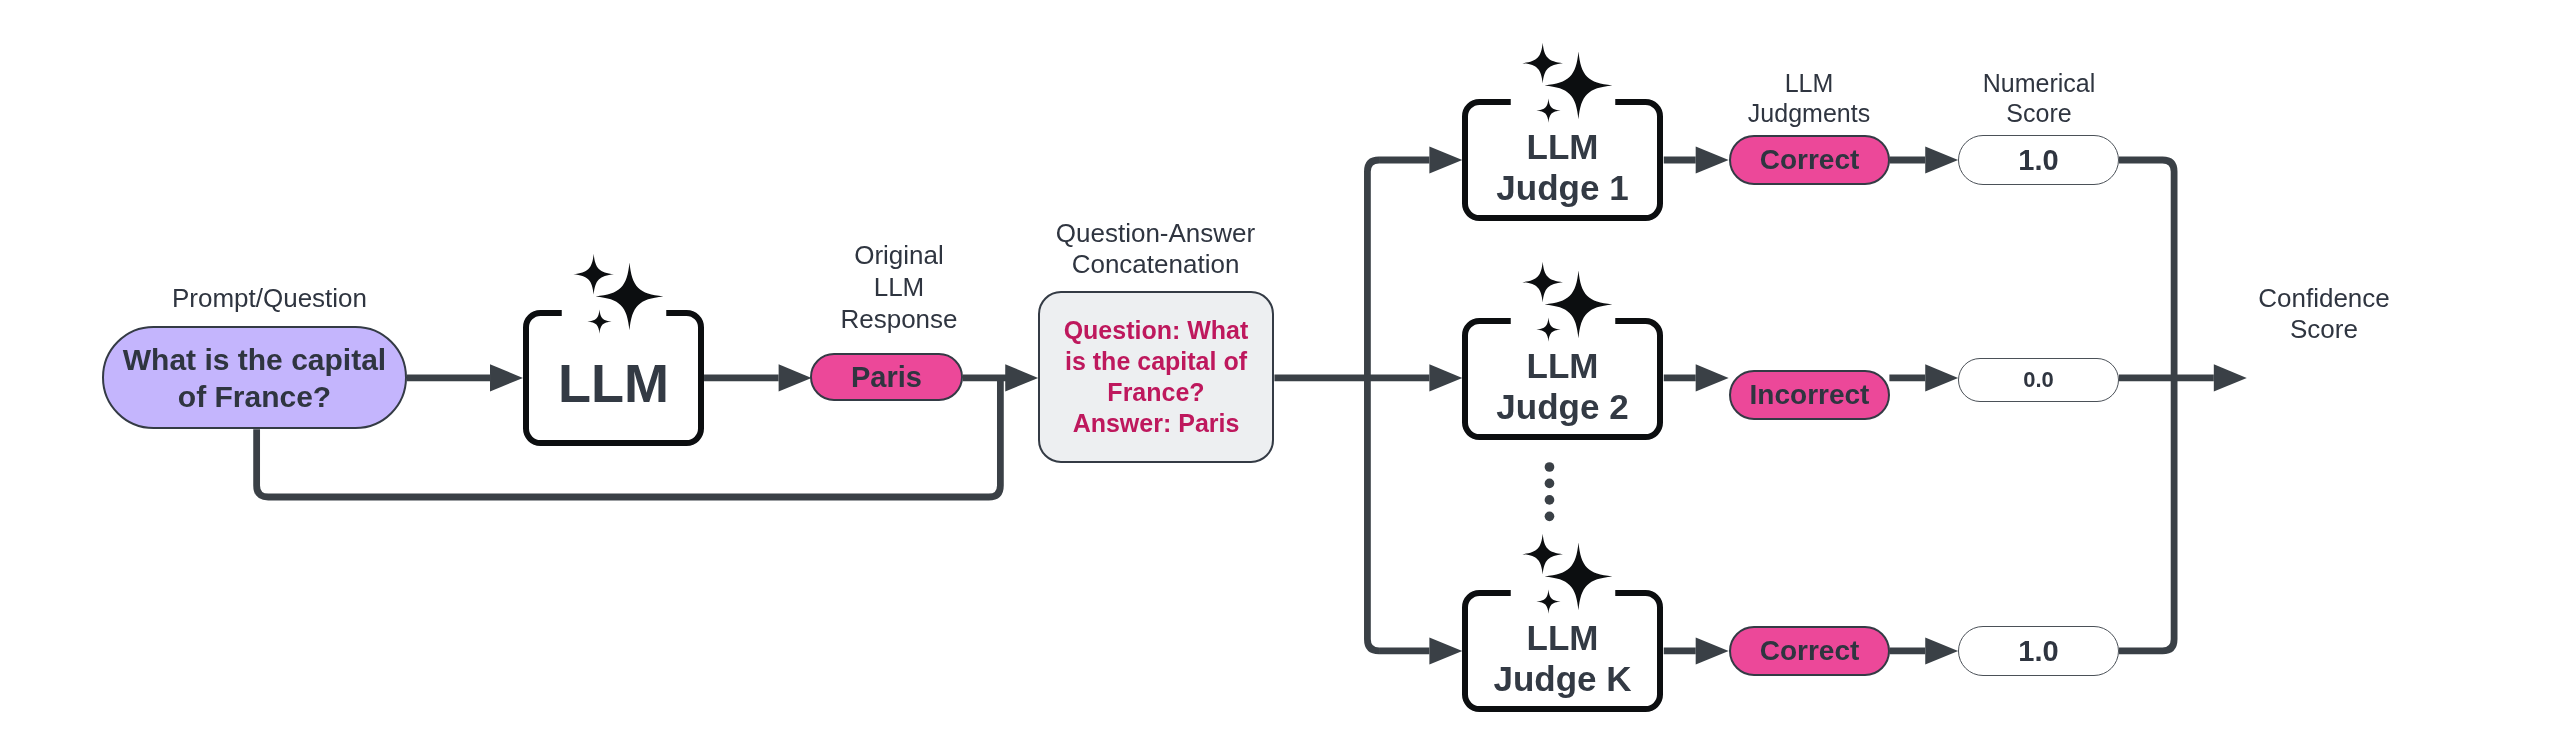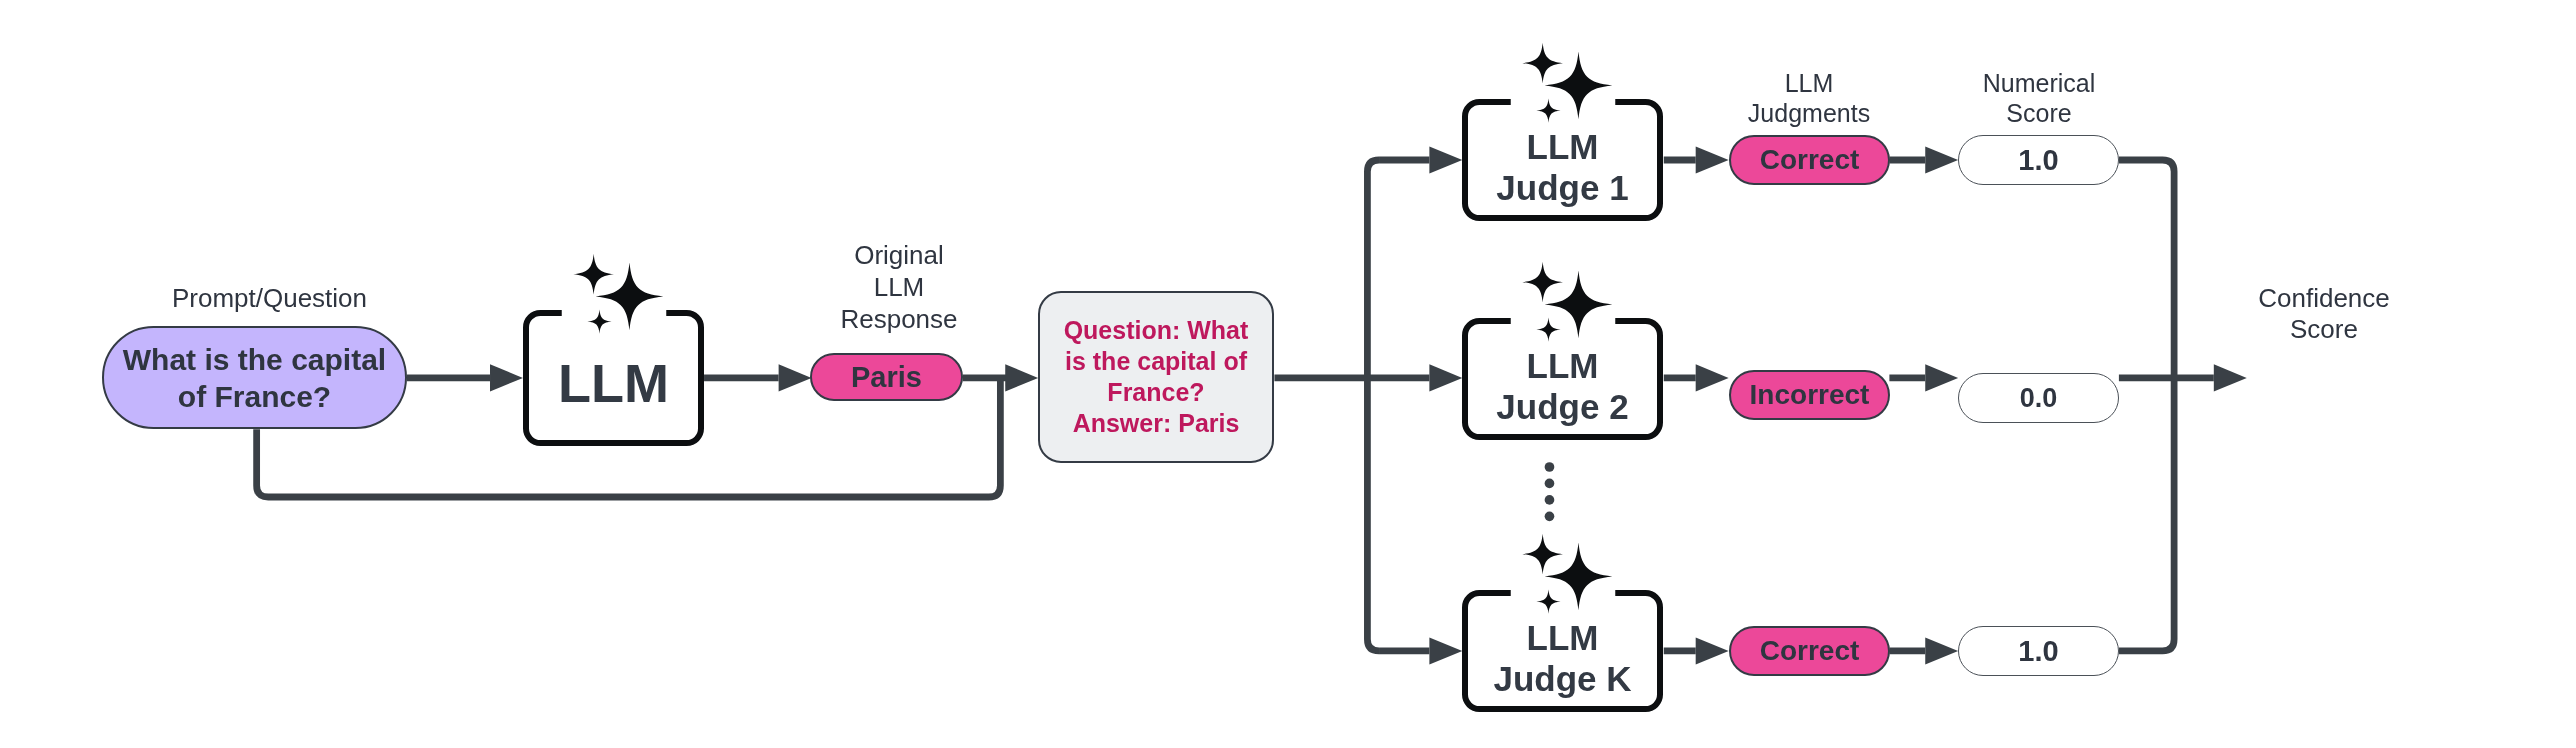--- a/index.html
+++ b/index.html
@@ -99,20 +99,22 @@
       <path transform="translate(-21,-37) scale(21)" d="M0,-1 C0.07,-0.28 0.28,-0.07 1,0 C0.28,0.07 0.07,0.28 0,1 C-0.07,0.28 -0.28,0.07 -1,0 C-0.28,-0.07 -0.07,-0.28 0,-1 Z"></path>
       <path transform="translate(-15,12) scale(12.5)" d="M0,-1 C0.07,-0.28 0.28,-0.07 1,0 C0.28,0.07 0.07,0.28 0,1 C-0.07,0.28 -0.28,0.07 -1,0 C-0.28,-0.07 -0.07,-0.28 0,-1 Z"></path>
     </g>
   </svg>
 
   <div class="label" style="left:802px;top:239px;width:194px;line-height:32px;">Original
 LLM
 Response</div>
   <div class="pill" style="left:810px;top:353px;width:153px;height:48px;font-size:29px;">Paris</div>
 
+  <div class="label" style="left:1010px;top:218px;width:291px;">Question-Answer
+Concatenation</div>
   <div class="concat-box" style="left:1038px;top:291px;width:236px;height:172px;">Question: What
 is the capital of
 France?
 Answer: Paris</div>
 
   <div class="label" style="left:1712px;top:68px;width:194px;font-size:25px;line-height:30px;">LLM
 Judgments</div>
   <div class="label" style="left:1942px;top:68px;width:194px;font-size:25px;line-height:30px;">Numerical
 Score</div>
 
@@ -133,21 +135,21 @@
 Judge 2</div>
   <svg class="sparkles" style="left:1495px;top:258px;" width="136" height="120" viewBox="-70 -62 140 124">
     <rect x="-54" y="-7.5" width="108" height="15" fill="#ffffff"></rect>
     <g fill="#0c0e10">
       <path transform="translate(16,-14) scale(35)" d="M0,-1 C0.07,-0.28 0.28,-0.07 1,0 C0.28,0.07 0.07,0.28 0,1 C-0.07,0.28 -0.28,0.07 -1,0 C-0.28,-0.07 -0.07,-0.28 0,-1 Z"></path>
       <path transform="translate(-21,-37) scale(21)" d="M0,-1 C0.07,-0.28 0.28,-0.07 1,0 C0.28,0.07 0.07,0.28 0,1 C-0.07,0.28 -0.28,0.07 -1,0 C-0.28,-0.07 -0.07,-0.28 0,-1 Z"></path>
       <path transform="translate(-15,12) scale(12.5)" d="M0,-1 C0.07,-0.28 0.28,-0.07 1,0 C0.28,0.07 0.07,0.28 0,1 C-0.07,0.28 -0.28,0.07 -1,0 C-0.28,-0.07 -0.07,-0.28 0,-1 Z"></path>
     </g>
   </svg>
   <div class="pill" style="left:1729px;top:353px;width:161px;height:50px;margin-top:17px;">Incorrect</div>
-  <div class="pill score-pill" style="left:1958px;top:373px;width:161px;height:50px;font-size:27px;">0.0</div>
+  <div class="pill score-pill" style="left:1958px;top:358px;width:161px;height:44px;font-size:22px;">0.0</div>
 
   <div class="node-box judge-title" style="left:1462px;top:590px;width:201px;height:122px;">LLM
 Judge K</div>
   <svg class="sparkles" style="left:1495px;top:530px;" width="136" height="120" viewBox="-70 -62 140 124">
     <rect x="-54" y="-7.5" width="108" height="15" fill="#ffffff"></rect>
     <g fill="#0c0e10">
       <path transform="translate(16,-14) scale(35)" d="M0,-1 C0.07,-0.28 0.28,-0.07 1,0 C0.28,0.07 0.07,0.28 0,1 C-0.07,0.28 -0.28,0.07 -1,0 C-0.28,-0.07 -0.07,-0.28 0,-1 Z"></path>
       <path transform="translate(-21,-37) scale(21)" d="M0,-1 C0.07,-0.28 0.28,-0.07 1,0 C0.28,0.07 0.07,0.28 0,1 C-0.07,0.28 -0.28,0.07 -1,0 C-0.28,-0.07 -0.07,-0.28 0,-1 Z"></path>
       <path transform="translate(-15,12) scale(12.5)" d="M0,-1 C0.07,-0.28 0.28,-0.07 1,0 C0.28,0.07 0.07,0.28 0,1 C-0.07,0.28 -0.28,0.07 -1,0 C-0.28,-0.07 -0.07,-0.28 0,-1 Z"></path>
     </g>

